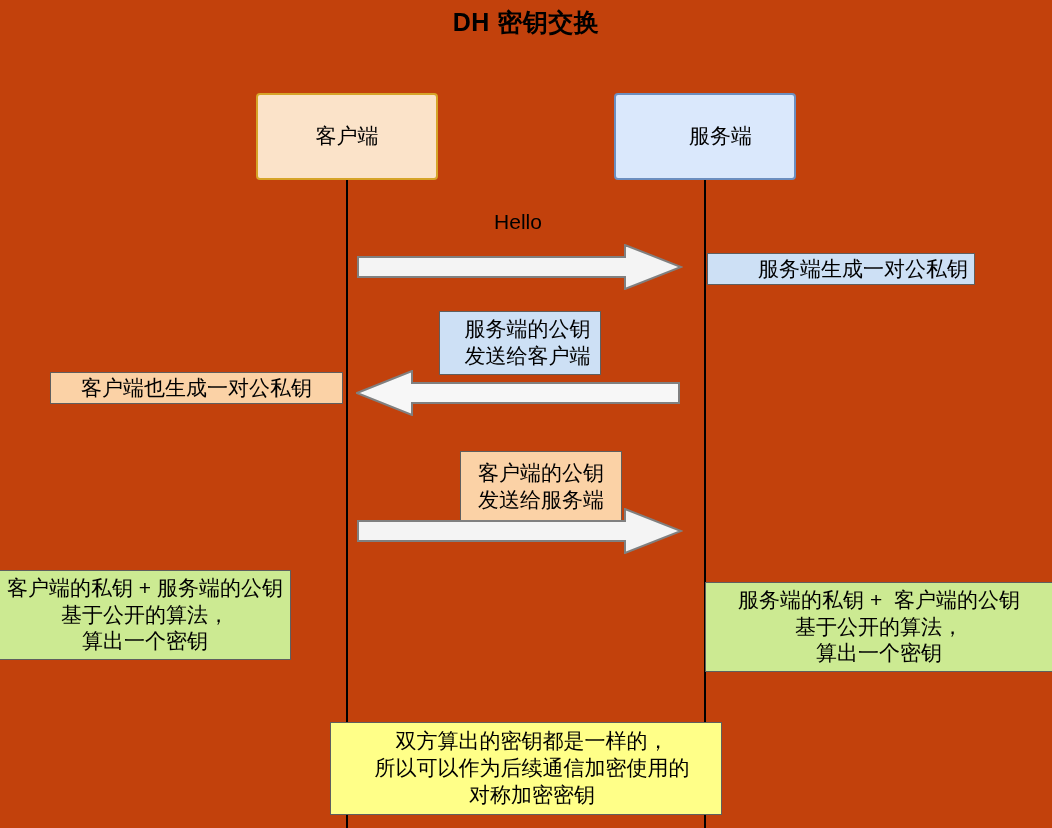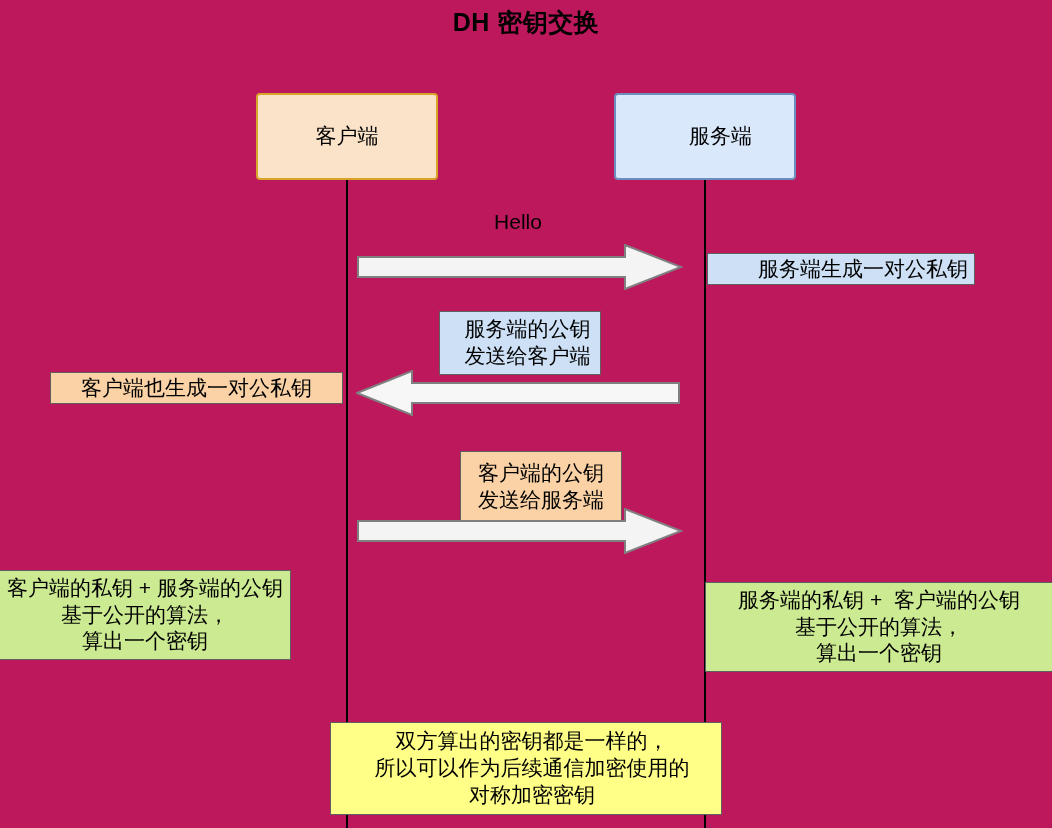--- a/index.html
+++ b/index.html
@@ -9,21 +9,21 @@
   }
   body {
     font-family: "Liberation Sans", "DejaVu Sans", sans-serif;
     color: #000000;
   }
   #canvas {
     position: relative;
     width: 1052px;
     height: 828px;
     overflow: hidden;
-    background: #be185d;
+    background: #c2410c;
   }
 
   
   .diagram-title {
     position: absolute;
     left: 0;
     top: 6px;
     width: 1052px;
     text-align: center;
     font-size: 25px;

